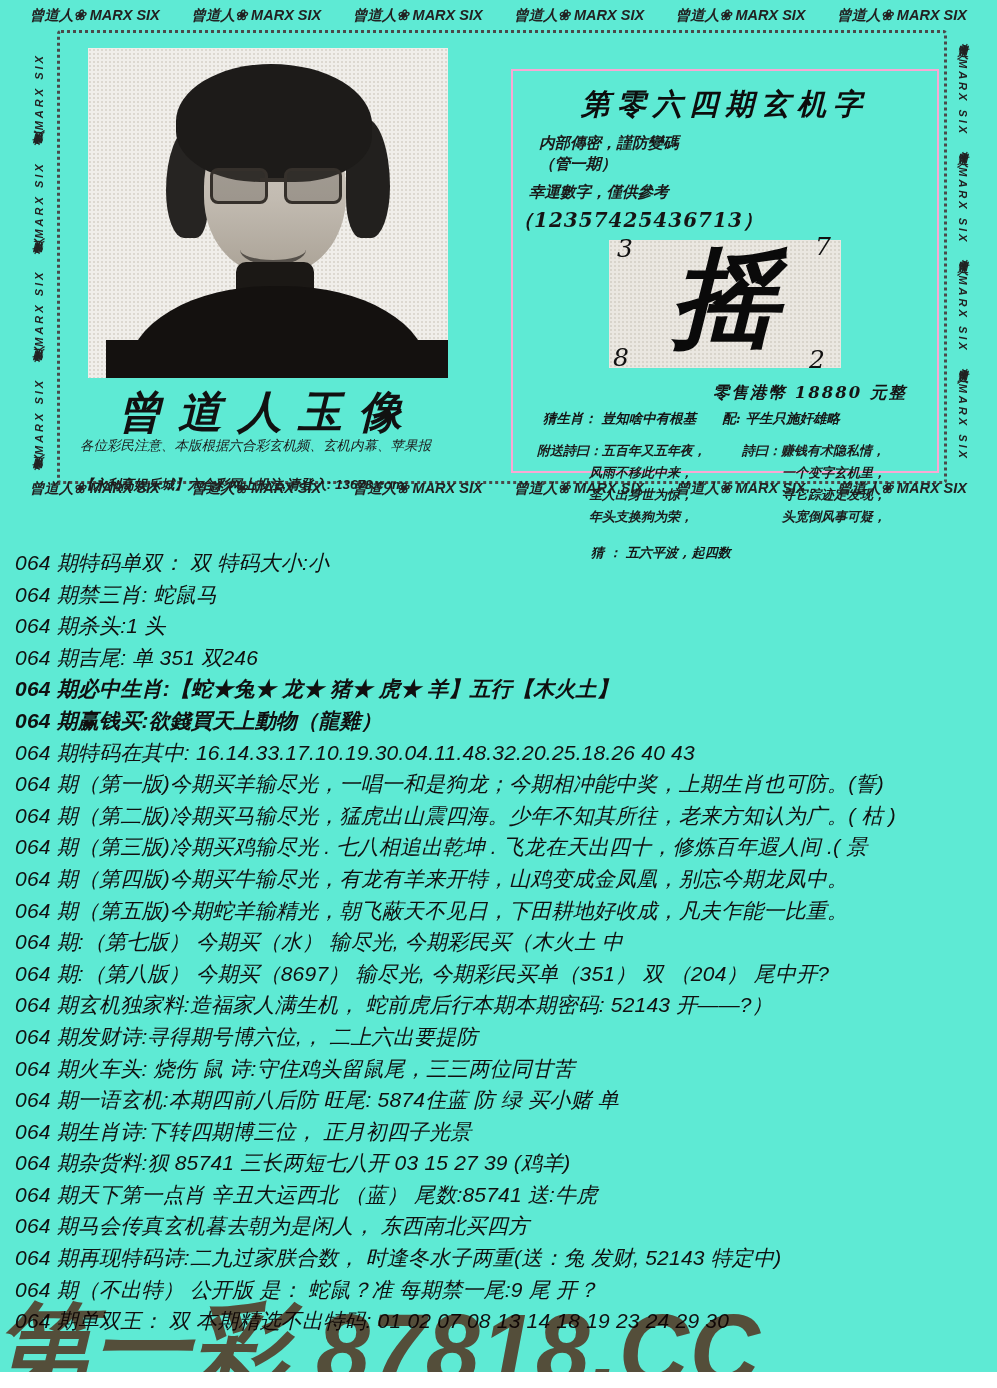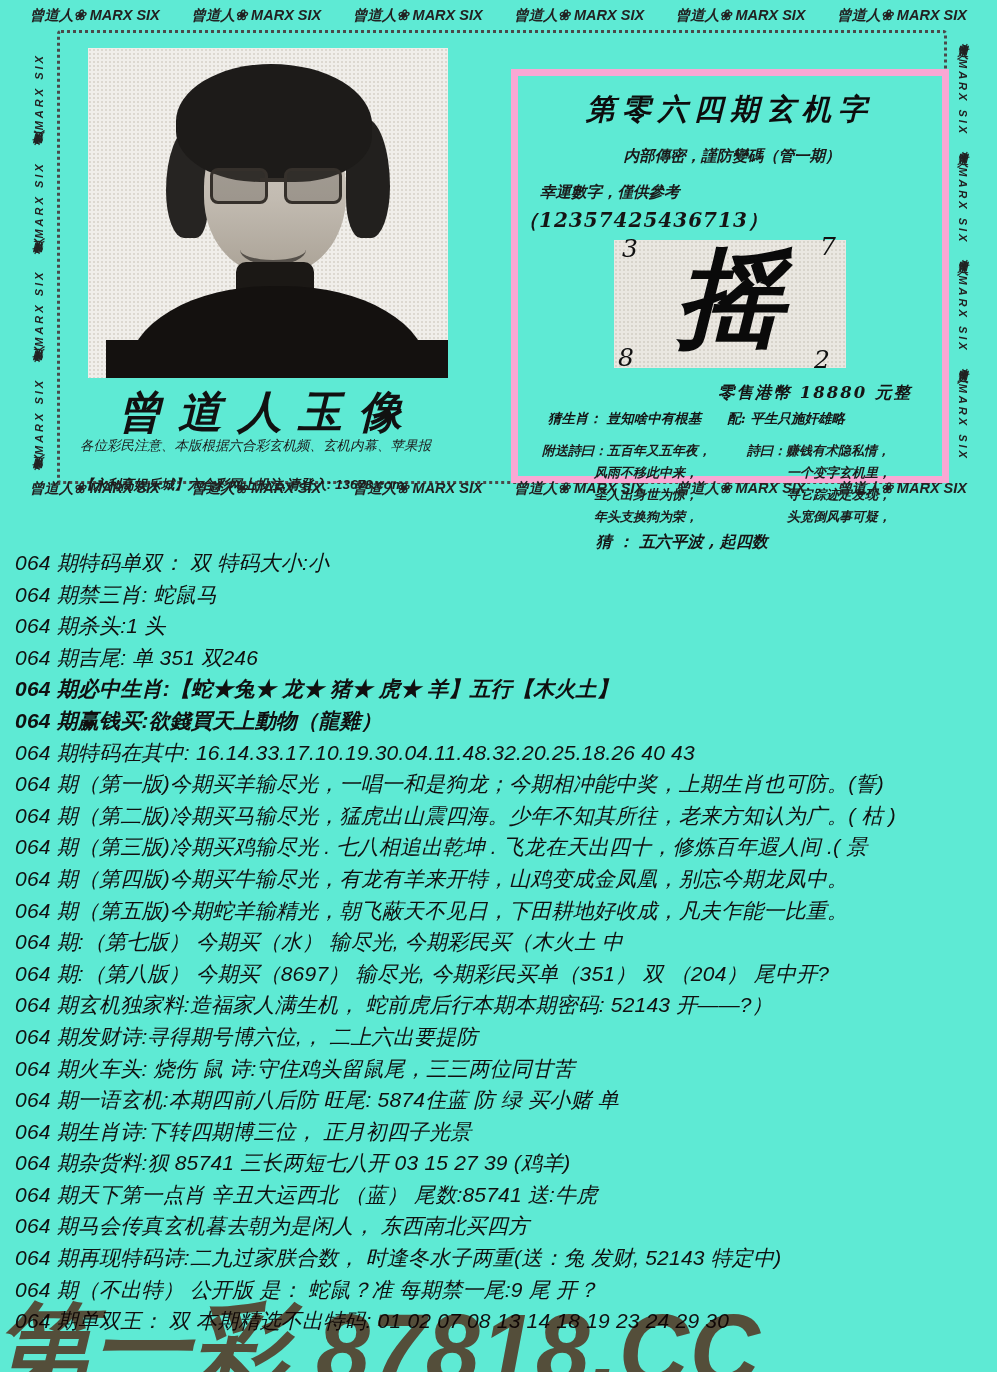--- a/index.html
+++ b/index.html
@@ -44,27 +44,27 @@
   .collar{position:absolute;left:148px;top:214px;width:78px;height:38px;background:#1b1815;
           border-radius:10px;}
   #photo-caption{position:absolute;left:28px;top:350px;width:360px;text-align:center;
                  font-family:"DejaVu Serif",serif;font-weight:bold;font-size:44px;
                  letter-spacing:16px;color:#111;white-space:nowrap;}
   .photo-note{position:absolute;left:20px;width:420px;font-size:13.5px;color:#1b1b1b;line-height:17px;}
   #note1{top:404px;} #note2{top:424px;} #note3{top:443px;font-weight:bold;}
 
   
   #mystery-box{position:absolute;left:451px;top:36px;width:424px;height:394px;
-               border:7px solid #f9a8d4;padding:6px 0 0 0;}
+               border:2px solid #f9a8d4;padding:6px 0 0 0;}
   #mys-title{text-align:center;font-family:"DejaVu Serif",serif;font-weight:bold;
              font-size:29px;letter-spacing:7px;margin-top:8px;color:#0d0d0d;}
-  .mys-row{display:flex;justify-content:center;padding:0 22px 0 26px;
-           font-size:15.5px;font-weight:bold;color:#1a1a1a;margin-top:16px;
-           font-family:"DejaVu Serif",serif;}
-  .mys-line{padding-left:22px;font-size:15.5px;font-weight:bold;color:#1a1a1a;margin-top:15px;
+  .mys-row{display:flex;justify-content:flex-end;padding:0 22px 0 26px;
+           font-size:15.5px;font-weight:bold;color:#1a1a1a;margin-top:8px;
+           font-family:"DejaVu Serif",serif;flex-direction:column;}
+  .mys-line{padding-left:16px;font-size:15.5px;font-weight:bold;color:#1a1a1a;margin-top:7px;
             font-family:"DejaVu Serif",serif;}
   #mys-numbers{text-align:left;font-size:20px;font-weight:bold;margin-top:4px;
                font-family:"DejaVu Serif",serif;letter-spacing:1px;}
   #shake-wrap{position:relative;width:232px;height:128px;margin:6px auto 0 auto;
               background:#eae7e1;background-image:radial-gradient(#d8d4cb 1px,transparent 1px);
               background-size:4px 4px;}
   #shake-char{position:absolute;left:0;right:0;top:-14px;text-align:center;
               font-family:"DejaVu Serif",serif;font-weight:bold;font-size:108px;color:#0a0a0a;}
   .corner{position:absolute;font-family:"DejaVu Serif",serif;font-size:25px;color:#111;}
   .c-tl{left:8px;top:-6px;} .c-tr{right:10px;top:-8px;}
@@ -72,22 +72,22 @@
   #mys-price{text-align:right;padding-right:30px;margin-top:14px;font-size:16.5px;
              font-weight:bold;font-family:"DejaVu Serif",serif;letter-spacing:2px;}
   #poems{display:flex;margin-top:12px;padding:0 10px 0 24px;
          font-family:"DejaVu Serif",serif;font-size:13px;font-weight:bold;color:#1c1c1c;}
   .poem-col{line-height:22px;}
   .poem-col.left{width:205px;}
   .poem-col .indent{padding-left:52px;}
   .poem-col.right .indent{padding-left:40px;}
   #guess-row{display:flex;margin-top:6px;padding-left:30px;font-family:"DejaVu Serif",serif;
              font-size:13.5px;font-weight:bold;gap:26px;}
-  #guess2{margin-top:4px;padding-left:78px;font-family:"DejaVu Serif",serif;
-          font-size:16px;font-weight:bold;}
+  #guess2{margin-top:16px;padding-left:78px;font-family:"DejaVu Serif",serif;
+          font-size:13px;font-weight:bold;}
 
   
   #body-lines{position:absolute;left:15px;top:552px;width:975px;}
   .bline{font-size:21px;line-height:21.6px;margin-bottom:10px;color:#101010;
          white-space:nowrap;letter-spacing:0.2px;}
   .bline.bold{font-weight:bold;}
 
   
   #watermark{position:absolute;left:-6px;top:1283px;font-size:97px;font-weight:bold;
              color:rgba(222,55,38,0.85);white-space:nowrap;letter-spacing:1px;

